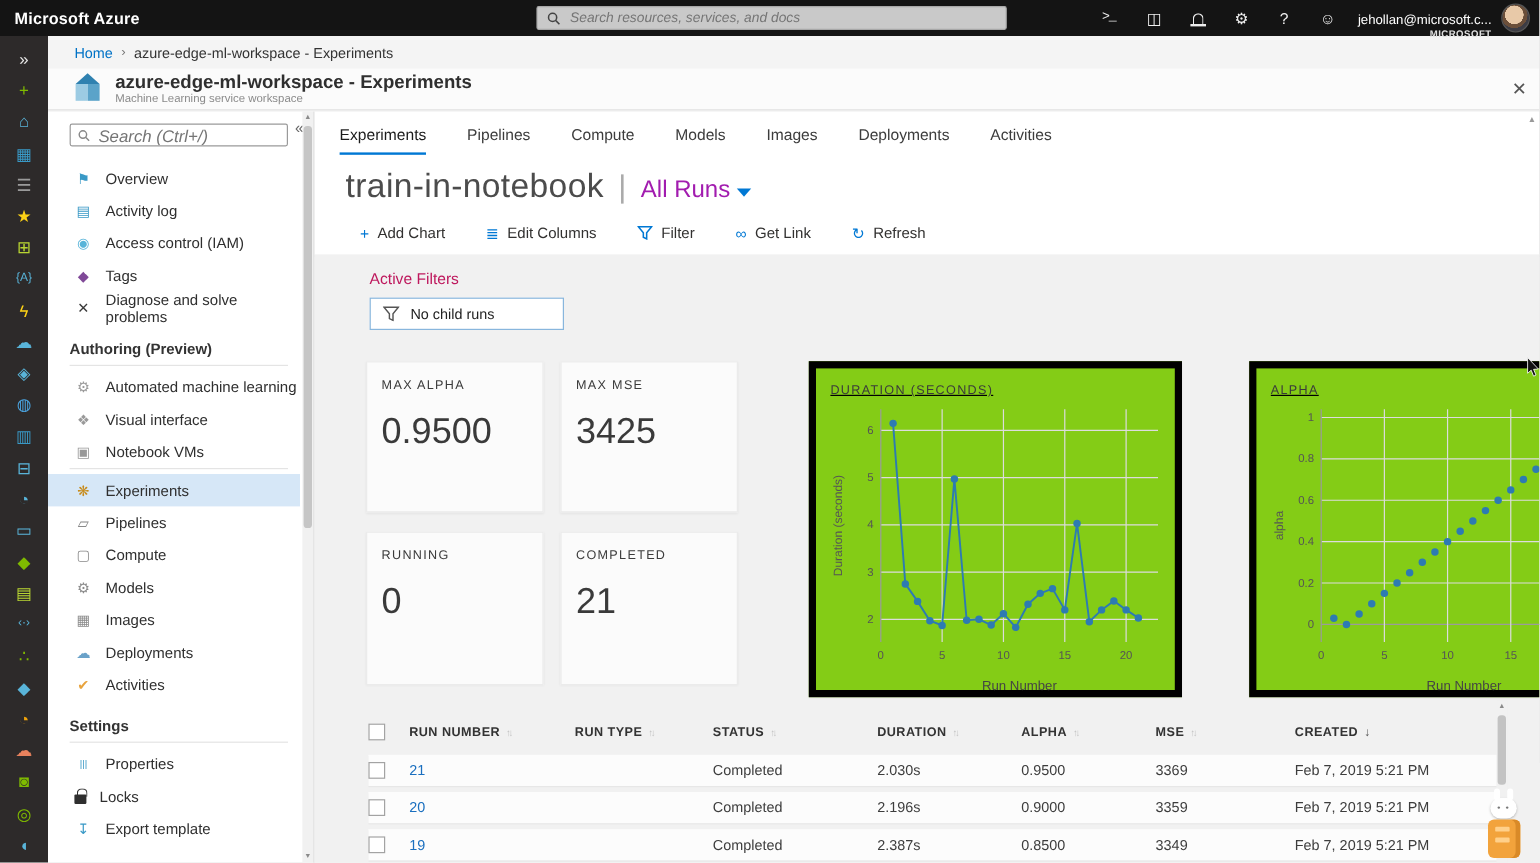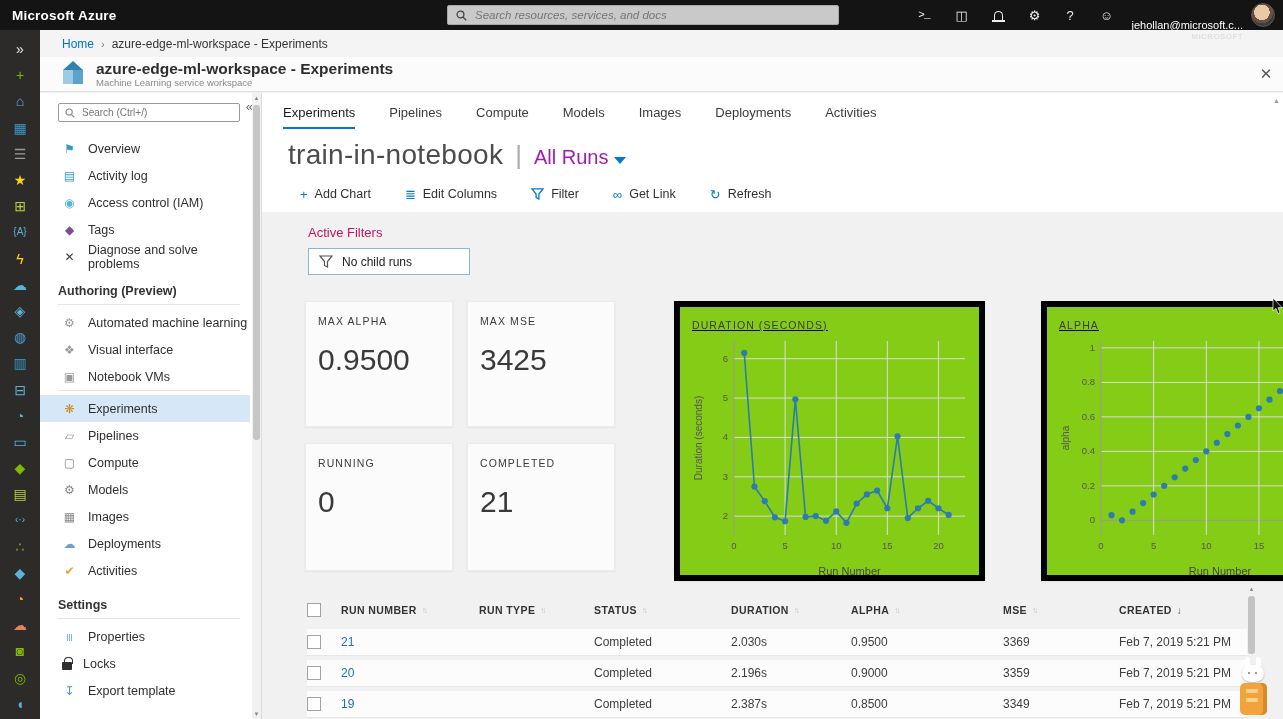--- a/index.html
+++ b/index.html
@@ -9,21 +9,21 @@
   
   #topbar{position:absolute;left:0;top:0;width:1283px;height:30px;background:#141414;display:flex;align-items:center;z-index:30;}
   .brand{color:#fff;font-size:13.5px;font-weight:700;margin-left:12px;letter-spacing:.2px;}
   .top-search{position:absolute;left:447px;top:5px;width:392px;height:20px;background:#c9c9c9;border:1px solid #a8a8a8;border-radius:2px;display:flex;align-items:center;padding:0 8px;gap:6px;}
   .top-search input{border:none;background:transparent;outline:none;font-style:italic;font-size:11.5px;color:#2b2b2b;width:100%;}
   .top-icons{position:absolute;right:170px;top:0;height:30px;display:flex;align-items:center;gap:26px;}
   .tbi{color:#f0f0f0;font-size:13px;cursor:pointer;line-height:1;}
   .tbi.mono{font-family:"Liberation Mono",monospace;font-size:11px;letter-spacing:-1px;}
   .bell{width:9px;height:9px;border:1.5px solid #eee;border-bottom:none;border-radius:5px 5px 0 0;position:relative;}
   .bell:after{content:"";position:absolute;left:-3px;bottom:-2px;width:13px;height:2px;background:#eee;}
-  .user-block{position:absolute;right:40px;top:19px;text-align:right;color:#fff;line-height:1.15;}
+  .user-block{position:absolute;right:40px;top:11px;text-align:right;color:#fff;line-height:1.15;}
   .user-email{font-size:11px;}
   .user-dir{font-size:8px;font-weight:700;color:#e0e0e0;letter-spacing:.4px;}
   .avatar{position:absolute;right:8px;top:3px;width:24px;height:24px;border-radius:50%;background:radial-gradient(circle at 45% 38%,#e8c9a8 0 42%,#6b4f3a 43% 60%,#3c3c44 61% 100%);border:1px solid #555;}
 
   
   #rail{position:absolute;left:0;top:30px;width:40px;height:689px;background:#2d2a2a;z-index:20;display:flex;flex-direction:column;align-items:center;padding-top:6px;}
   .rail-icn{width:40px;height:26.2px;display:flex;align-items:center;justify-content:center;font-size:14px;cursor:pointer;line-height:1;}
   .rail-icn.small{font-size:10px;}
 
   
@@ -37,21 +37,21 @@
   .ws-icon .b{position:absolute;left:3px;top:9px;width:20px;height:14px;background:linear-gradient(90deg,#9ccbe3 0 50%,#5ba3c9 50% 100%);}
   .head-text{line-height:1.1;}
   .head-title{font-size:15.5px;font-weight:700;color:#2f2f2f;}
   .head-sub{font-size:9.5px;color:#8a8a8a;margin-top:1px;}
   .close-x{position:absolute;right:8px;top:8px;font-size:15px;color:#555;cursor:pointer;width:18px;text-align:center;}
 
   
   #sidebar{position:absolute;left:40px;top:93px;width:222px;height:626px;background:#fff;border-right:1px solid #dcdcdc;z-index:10;}
   .collapse-btn{position:absolute;right:8px;top:6px;color:#666;font-size:13px;cursor:pointer;}
   .side-search{position:absolute;left:18px;top:10px;width:182px;height:19px;border:1px solid #9a9a9a;border-radius:2px;display:flex;align-items:center;padding:0 6px;gap:5px;background:#fff;}
-  .side-search input{border:none;outline:none;background:transparent;width:100%;font-size:10px;color:#767676;}
+  .side-search input{border:none;outline:none;background:transparent;width:100%;font-size:14px;font-style:italic;color:#767676;}
   #side-menu{position:absolute;left:0;top:42px;width:210px;bottom:0;overflow:hidden;}
   .side-item{height:27px;display:flex;align-items:center;padding-left:22px;gap:11px;cursor:pointer;font-size:12.5px;color:#2f2f2f;}
   .side-item.selected{background:#d6e7f7;}
   .icn{width:15px;text-align:center;font-size:12px;line-height:1;flex:0 0 15px;}
   .side-head{font-size:12.5px;font-weight:700;color:#333;padding:14px 0 6px 18px;}
   .side-rule{border:none;border-top:1px solid #e4e4e4;margin:0 10px 4px 18px;}
   .lock-icn{display:inline-block;width:10px;height:8px;background:#2f2f2f;border-radius:1px;position:relative;margin-top:4px;}
   .lock-icn:before{content:"";position:absolute;left:1.5px;top:-5px;width:7px;height:6px;border:1.5px solid #2f2f2f;border-bottom:none;border-radius:4px 4px 0 0;}
   .sbar{position:absolute;right:0;top:0;width:9px;height:100%;background:#f1f1f1;}
   .sbar .arr{position:absolute;left:0;width:9px;text-align:center;font-size:6px;color:#8a8a8a;}
@@ -93,21 +93,21 @@
   .cb-cell{width:34px;flex:0 0 34px;display:flex;align-items:center;}
   .cb{width:14px;height:14px;border:1px solid #a3a3a3;background:#fff;cursor:pointer;}
   .th{display:flex;align-items:center;gap:5px;font-size:10.5px;font-weight:700;color:#333;letter-spacing:.4px;}
   .sort{font-size:8px;color:#c2c2c2;letter-spacing:-2px;}
   .sort.active{font-size:10px;color:#555;letter-spacing:0;}
   .col-run{width:138px;flex:0 0 138px;}
   .col-type{width:115px;flex:0 0 115px;}
   .col-status{width:137px;flex:0 0 137px;}
   .col-duration{width:120px;flex:0 0 120px;}
   .col-alpha{width:112px;flex:0 0 112px;}
-  .col-mse{width:96px;flex:0 0 96px;margin-left:40px;}
+  .col-mse{width:96px;flex:0 0 96px;}
   .col-created{flex:1;margin-left:20px;}
   .drow{background:#fcfcfc;height:26px;margin-bottom:5px;box-shadow:0 1px 0 rgba(0,0,0,.04);}
   .td{font-size:12px;color:#3d3d3d;}
   .run-link{color:#1a6fbf;cursor:pointer;}
 
   
   .v-scroll{position:absolute;width:9px;background:#f1f1f1;}
   .v-scroll .arr{position:absolute;left:0;width:9px;text-align:center;font-size:6px;color:#8a8a8a;}
   .v-scroll .thumb{position:absolute;left:1px;width:7px;background:#c3c3c3;border-radius:3px;}
   #panel-up{position:absolute;right:3px;top:4px;font-size:7px;color:#999;}

